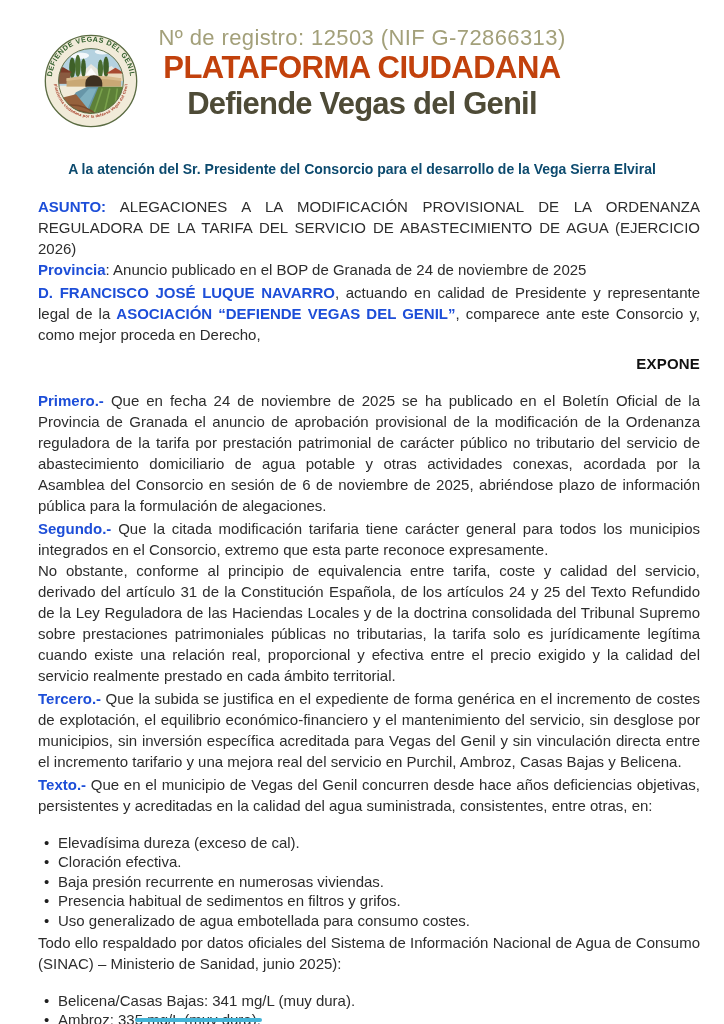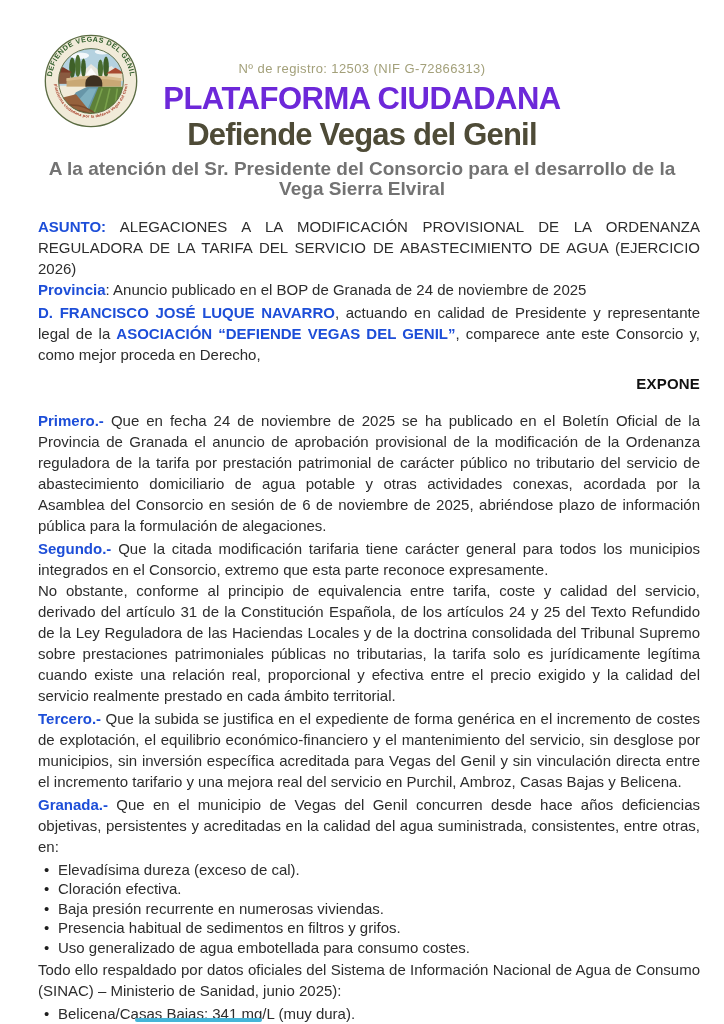--- a/index.html
+++ b/index.html
@@ -9,49 +9,49 @@
     background:#ffffff;
     font-family:"Liberation Sans","DejaVu Sans",sans-serif;
     color:#2d2d2d;
     overflow:hidden;
   }
   
   .header{position:relative;height:148px;}
   .logo{position:absolute;left:44px;top:34px;width:94px;height:94px;}
   .header-text{padding-top:27px;text-align:center;}
   .registro{
-    font-size:13px;color:#a3a07a;letter-spacing:.4px;line-height:22px;margin-top:31px;
+    font-size:22px;color:#a3a07a;letter-spacing:.4px;line-height:22px;
   }
   .org-title{
     margin:2px 0 0;font-size:31px;line-height:34px;font-weight:bold;
-    color:#6d28d9;letter-spacing:-.5px;
+    color:#c2410c;letter-spacing:-.5px;
   }
   .org-subtitle{
     margin:1px 0 0;font-size:31px;line-height:36px;font-weight:bold;
     color:#4e4b37;letter-spacing:-.8px;
   }
   .attention{
     margin:11px 38px 0 38px;text-align:center;
-    font-weight:bold;font-size:19px;line-height:20px;color:#737373;
+    font-weight:bold;font-size:14px;line-height:20px;color:#0c4a6e;
   }
   
   .body{
     margin:17px 24px 0 38px;
     font-size:15px;line-height:21px;text-align:justify;
   }
   .body p{margin:0 0 2px 0;}
   .expone-heading{
     margin:5px 0 12px 0;font-size:15px;line-height:28px;font-weight:bold;
     color:#111;text-align:right;letter-spacing:.2px;
   }
   .b{font-weight:bold;color:#1d4ed8;}
   .cuarto{margin-top:3px;}
   .todo{margin-top:8px;}
   ul.bullets{
-    margin:3px 0 2px 0;padding:0;list-style:none;text-align:left;
+    margin:17px 0 2px 0;padding:0;list-style:none;text-align:left;
   }
   ul.bullets li{
     position:relative;padding-left:20px;line-height:19.4px;font-size:15px;
   }
   ul.bullets li::before{
     content:"\2022";position:absolute;left:6px;top:0;
     font-size:15px;color:#1e1e1e;
   }
   
   .bottom-mark{
@@ -144,21 +144,21 @@
 
     <div class="expone-heading">EXPONE</div>
 
     <p><span class="b">Primero.-</span> <span>Que en fecha 24 de noviembre de 2025 se ha publicado en el Boletín Oficial de la Provincia de Granada el anuncio de aprobación provisional de la modificación de la Ordenanza reguladora de la tarifa por prestación patrimonial de carácter público no tributario del servicio de abastecimiento domiciliario de agua potable y otras actividades conexas, acordada por la Asamblea del Consorcio en sesión de 6 de noviembre de 2025, abriéndose plazo de información pública para la formulación de alegaciones.</span></p>
 
     <p><span class="b">Segundo.-</span> <span>Que la citada modificación tarifaria tiene carácter general para todos los municipios integrados en el Consorcio, extremo que esta parte reconoce expresamente.</span><br>
       <span>No obstante, conforme al principio de equivalencia entre tarifa, coste y calidad del servicio, derivado del artículo 31 de la Constitución Española, de los artículos 24 y 25 del Texto Refundido de la Ley Reguladora de las Haciendas Locales y de la doctrina consolidada del Tribunal Supremo sobre prestaciones patrimoniales públicas no tributarias, la tarifa solo es jurídicamente legítima cuando existe una relación real, proporcional y efectiva entre el precio exigido y la calidad del servicio realmente prestado en cada ámbito territorial.</span></p>
 
     <p><span class="b">Tercero.-</span> <span>Que la subida se justifica en el expediente de forma genérica en el incremento de costes de explotación, el equilibrio económico-financiero y el mantenimiento del servicio, sin desglose por municipios, sin inversión específica acreditada para Vegas del Genil y sin vinculación directa entre el incremento tarifario y una mejora real del servicio en Purchil, Ambroz, Casas Bajas y Belicena.</span></p>
 
-    <p class="cuarto"><span class="b">Granada.-</span> <span>Que en el municipio de Vegas del Genil concurren desde hace años deficiencias objetivas, persistentes y acreditadas en la calidad del agua suministrada, consistentes, entre otras, en:</span></p>
+    <p class="cuarto"><span class="b">Texto.-</span> <span>Que en el municipio de Vegas del Genil concurren desde hace años deficiencias objetivas, persistentes y acreditadas en la calidad del agua suministrada, consistentes, entre otras, en:</span></p>
 
     <ul class="bullets">
       <li>Elevadísima dureza (exceso de cal).</li>
       <li>Cloración efectiva.</li>
       <li>Baja presión recurrente en numerosas viviendas.</li>
       <li>Presencia habitual de sedimentos en filtros y grifos.</li>
       <li>Uso generalizado de agua embotellada para consumo costes.</li>
     </ul>
 
     <p class="todo">Todo ello respaldado por datos oficiales del Sistema de Información Nacional de Agua de Consumo (SINAC) – Ministerio de Sanidad, junio 2025):</p>

